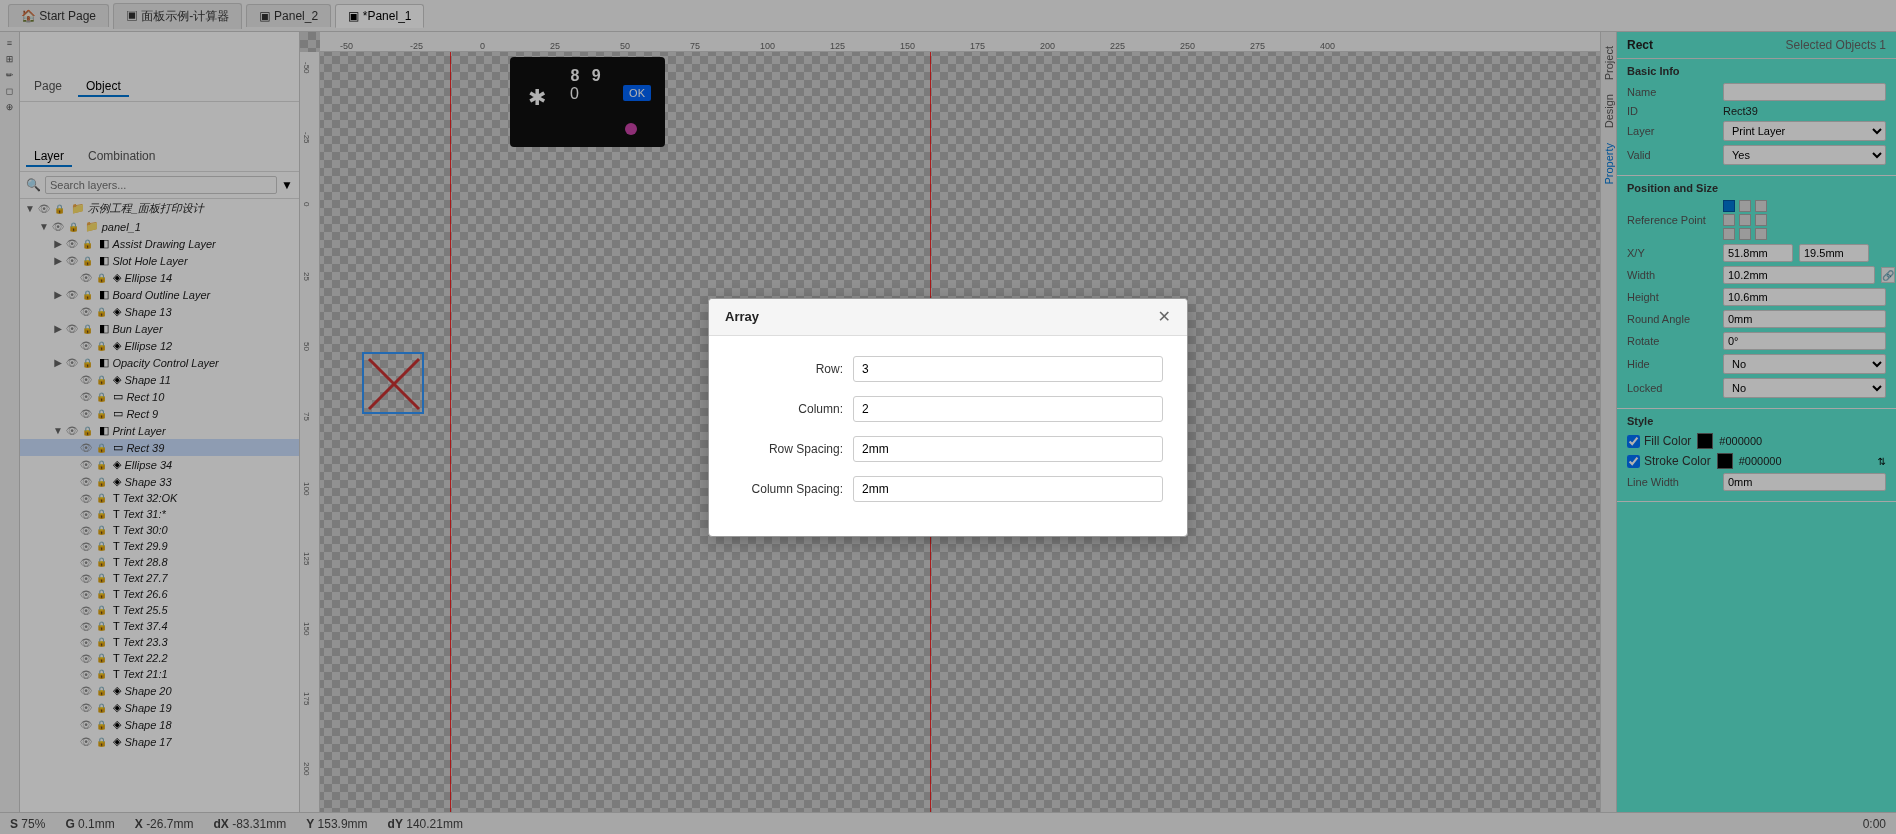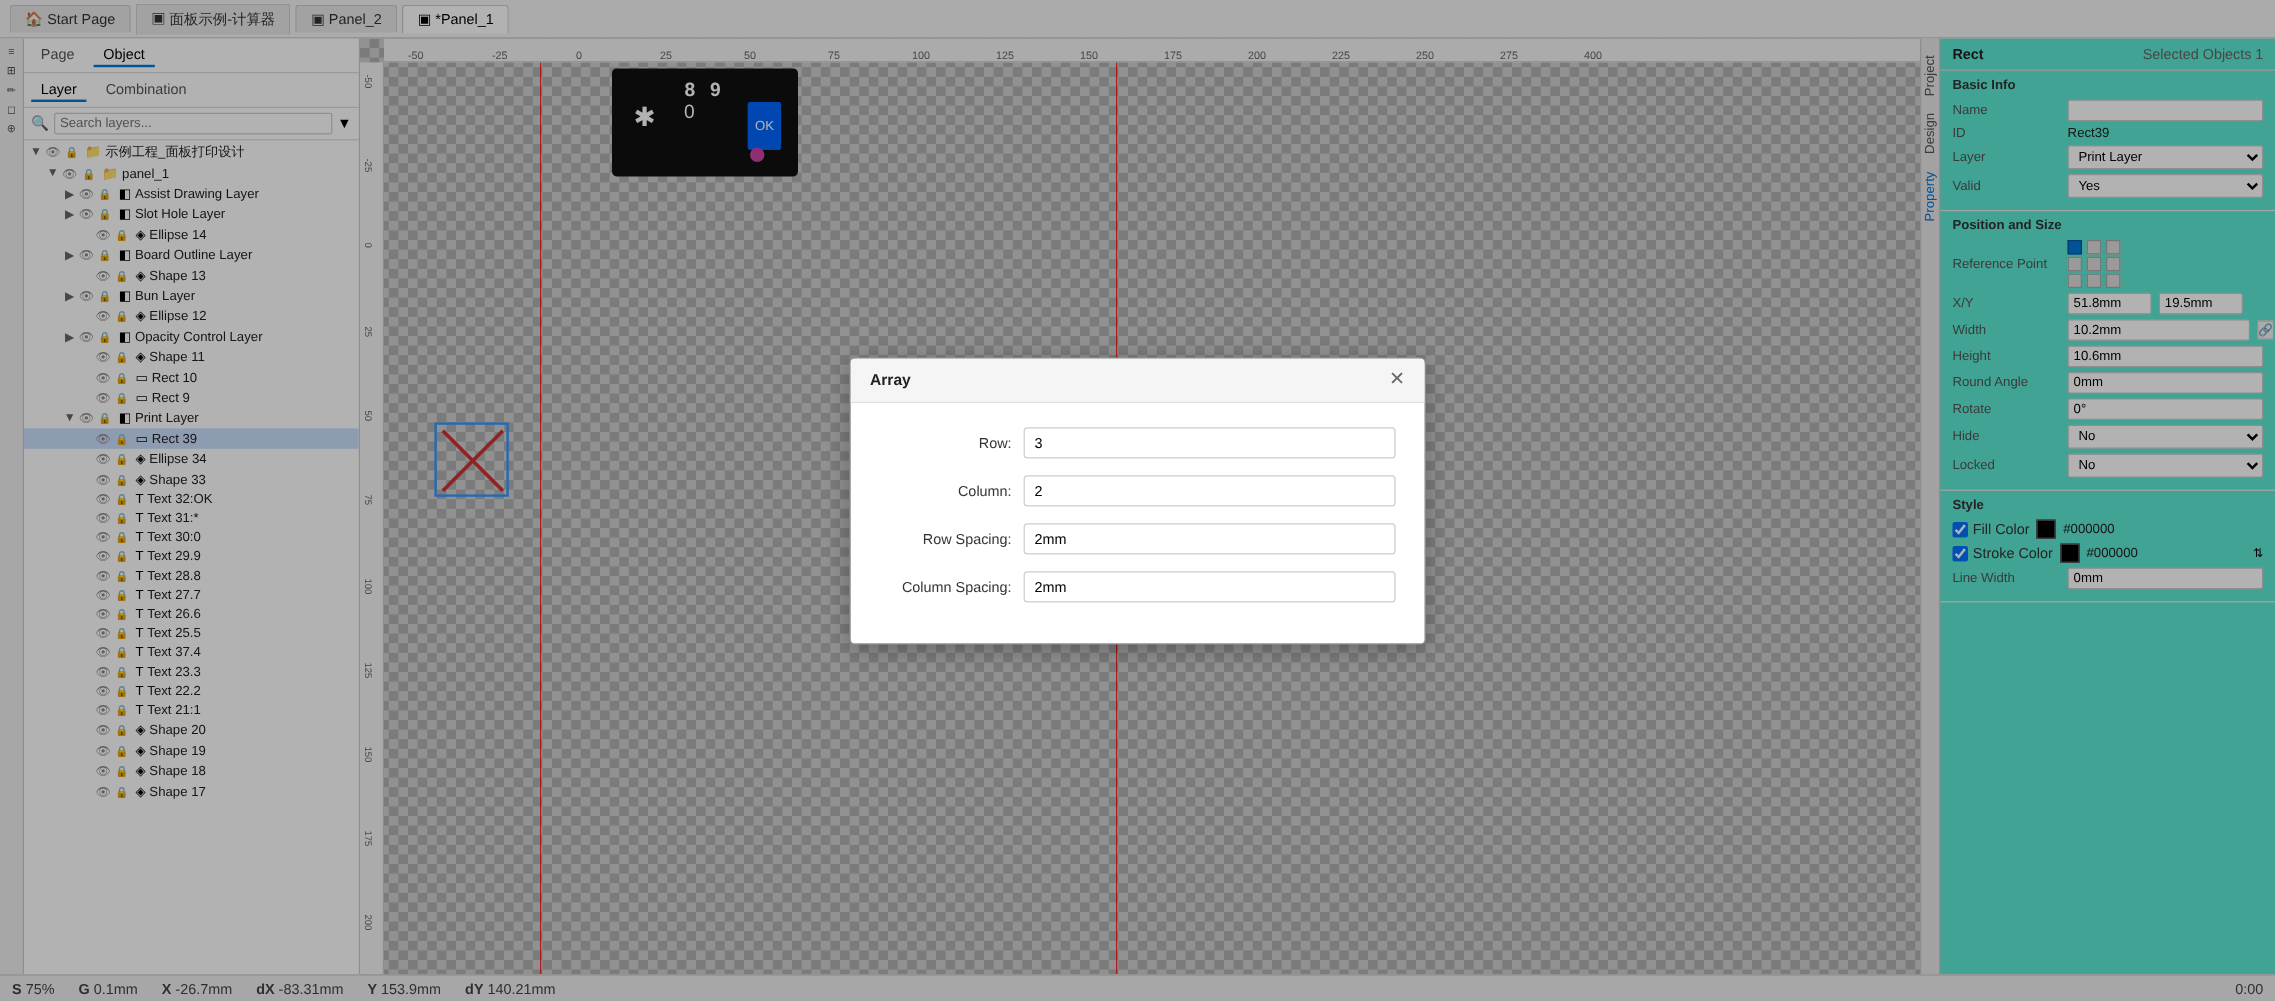--- a/index.html
+++ b/index.html
@@ -67,20 +67,21 @@
       border-right: 1px solid #ccc;
       display: flex;
       flex-direction: column;
     }
     .side-panel-header {
       display: flex;
       align-items: flex-start;
       padding: 4px 6px;
       border-bottom: 1px solid #ddd;
       gap: 8px;
+      margin-top: 41px;
     }
     .tab-btn {
       padding: 2px 8px;
       border: none;
       background: transparent;
       cursor: pointer;
       font-size: 12px;
       color: #555;
       border-bottom: 2px solid transparent;
     }
@@ -110,21 +111,21 @@
       display: flex;
       align-items: center;
       padding: 2px 4px;
       cursor: pointer;
       user-select: none;
       white-space: nowrap;
     }
     .tree-item.selected { background: #cce0ff; }
     .tree-expand { width: 12px; text-align: center; font-size: 10px; color: #666; }
     .tree-icon { margin: 0 3px; font-size: 11px; }
-    .tree-label { font-size: 11px; color: #222; }
+    .tree-label { font-size: 11px; color: #222; font-style: italic; }
     .tree-eye { width: 14px; text-align: center; font-size: 10px; color: #888; margin: 0 1px; }
     .tree-lock { width: 14px; text-align: center; font-size: 10px; color: #888; margin: 0 1px; }
 
     
     .canvas-area {
       flex: 1;
       background: #c8c8c8;
       position: relative;
       overflow: hidden;
       background-image: repeating-conic-gradient(#b0b0b0 0% 25%, #d0d0d0 0% 50%);
@@ -707,21 +708,21 @@
     <div style="position:absolute;top:20px;left:20px;right:0;bottom:0;overflow:hidden;">
 
       <div style="position:absolute;left:130px;top:0;bottom:0;width:1px;background:red;opacity:0.8;"></div>
       <div style="position:absolute;left:610px;top:0;bottom:0;width:1px;background:red;opacity:0.8;"></div>
 
       <div style="position:absolute;top:5px;left:190px;width:155px;height:90px;background:#111;border-radius:4px;">
         <div style="width:100%;height:100%;display:flex;align-items:center;justify-content:center;position:relative;border-radius:15px;">
           <div style="color:#fff;font-size:16px;font-weight:bold;letter-spacing:4px;position:absolute;top:10px;left:50%;transform:translateX(-50%);">8  9</div>
           <div style="color:#fff;font-size:22px;position:absolute;top:28px;left:18px;">✱</div>
           <div style="color:#fff;font-size:22px;position:absolute;top:28px;left:60px;font-size:16px;">0</div>
-          <div style="background:#0066ff;color:#fff;font-size:11px;padding:14px 6px;border-radius:2px;position:absolute;top:28px;right:14px;">OK</div>
+          <div style="background:#0066ff;color:#fff;font-size:11px;padding:2px 6px;border-radius:2px;position:absolute;top:28px;right:14px;">OK</div>
           <div style="width:12px;height:12px;border-radius:50%;background:#cc44aa;position:absolute;bottom:12px;right:28px;"></div>
         </div>
       </div>
 
       <div style="position:absolute;top:300px;left:42px;width:62px;height:62px;border:2px solid #3399ff;">
         <svg width="60" height="60" viewBox="0 0 60 60">
           <line x1="5" y1="5" x2="55" y2="55" stroke="#cc3333" stroke-width="3"></line>
           <line x1="55" y1="5" x2="5" y2="55" stroke="#cc3333" stroke-width="3"></line>
         </svg>
       </div>

